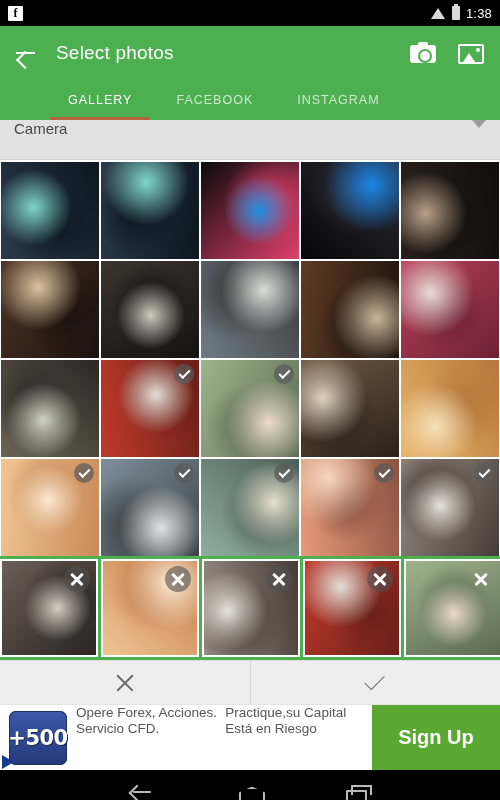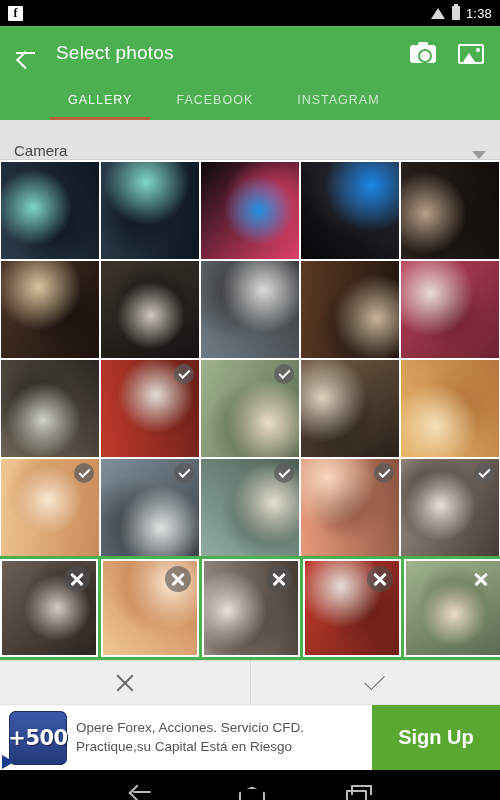--- a/index.html
+++ b/index.html
@@ -91,21 +91,21 @@
   }
   .tab.active { color:#fff; }
   .tab.active:after{
     content:""; position:absolute; left:4px; right:4px; bottom:0; height:3px;
     background:#b5643c;
   }
 
   
   .album {
     height:40px; background:#e2e2e2; border-bottom:1px solid #d2d2d2;
-    display:flex; align-items:flex-end; padding:0 14px;
+    display:flex; align-items:flex-start; padding:0 14px;
   }
   .album-name { flex:1; font-size:15px; color:#474747; }
   .caret {
     width:0;height:0; border:solid transparent; border-width:8px 7px 0 7px;
     border-top-color:#9b9b9b;
   }
 
   
   .grid {
     display:grid; grid-template-columns:repeat(5,1fr);
@@ -190,21 +190,21 @@
     color:#fff; font-weight:bold; font-size:21px; letter-spacing:-.5px;
     font-family:"DejaVu Sans", sans-serif;
     text-shadow:1px 1px 0 #16264f;
   }
   .admark {
     position:absolute; left:2px; bottom:1px; width:0;height:0;
     border:solid transparent; border-width:7px 0 7px 12px;
     border-left-color:#1b3a8c;
   }
   .ad-text {
-    flex:1; display:flex; flex-direction:column; justify-content:center;
+    flex:1; display:flex; flex-direction:row; justify-content:center;
     gap:3px; padding-right:8px;
   }
   .ad-text div { font-size:13.5px; color:#565656; line-height:1.15; }
   .ad-cta {
     width:128px; flex:none; background:#5aa832; color:#fff;
     display:flex; align-items:center; justify-content:center;
     font-size:20px; font-weight:bold;
   }
 
   

